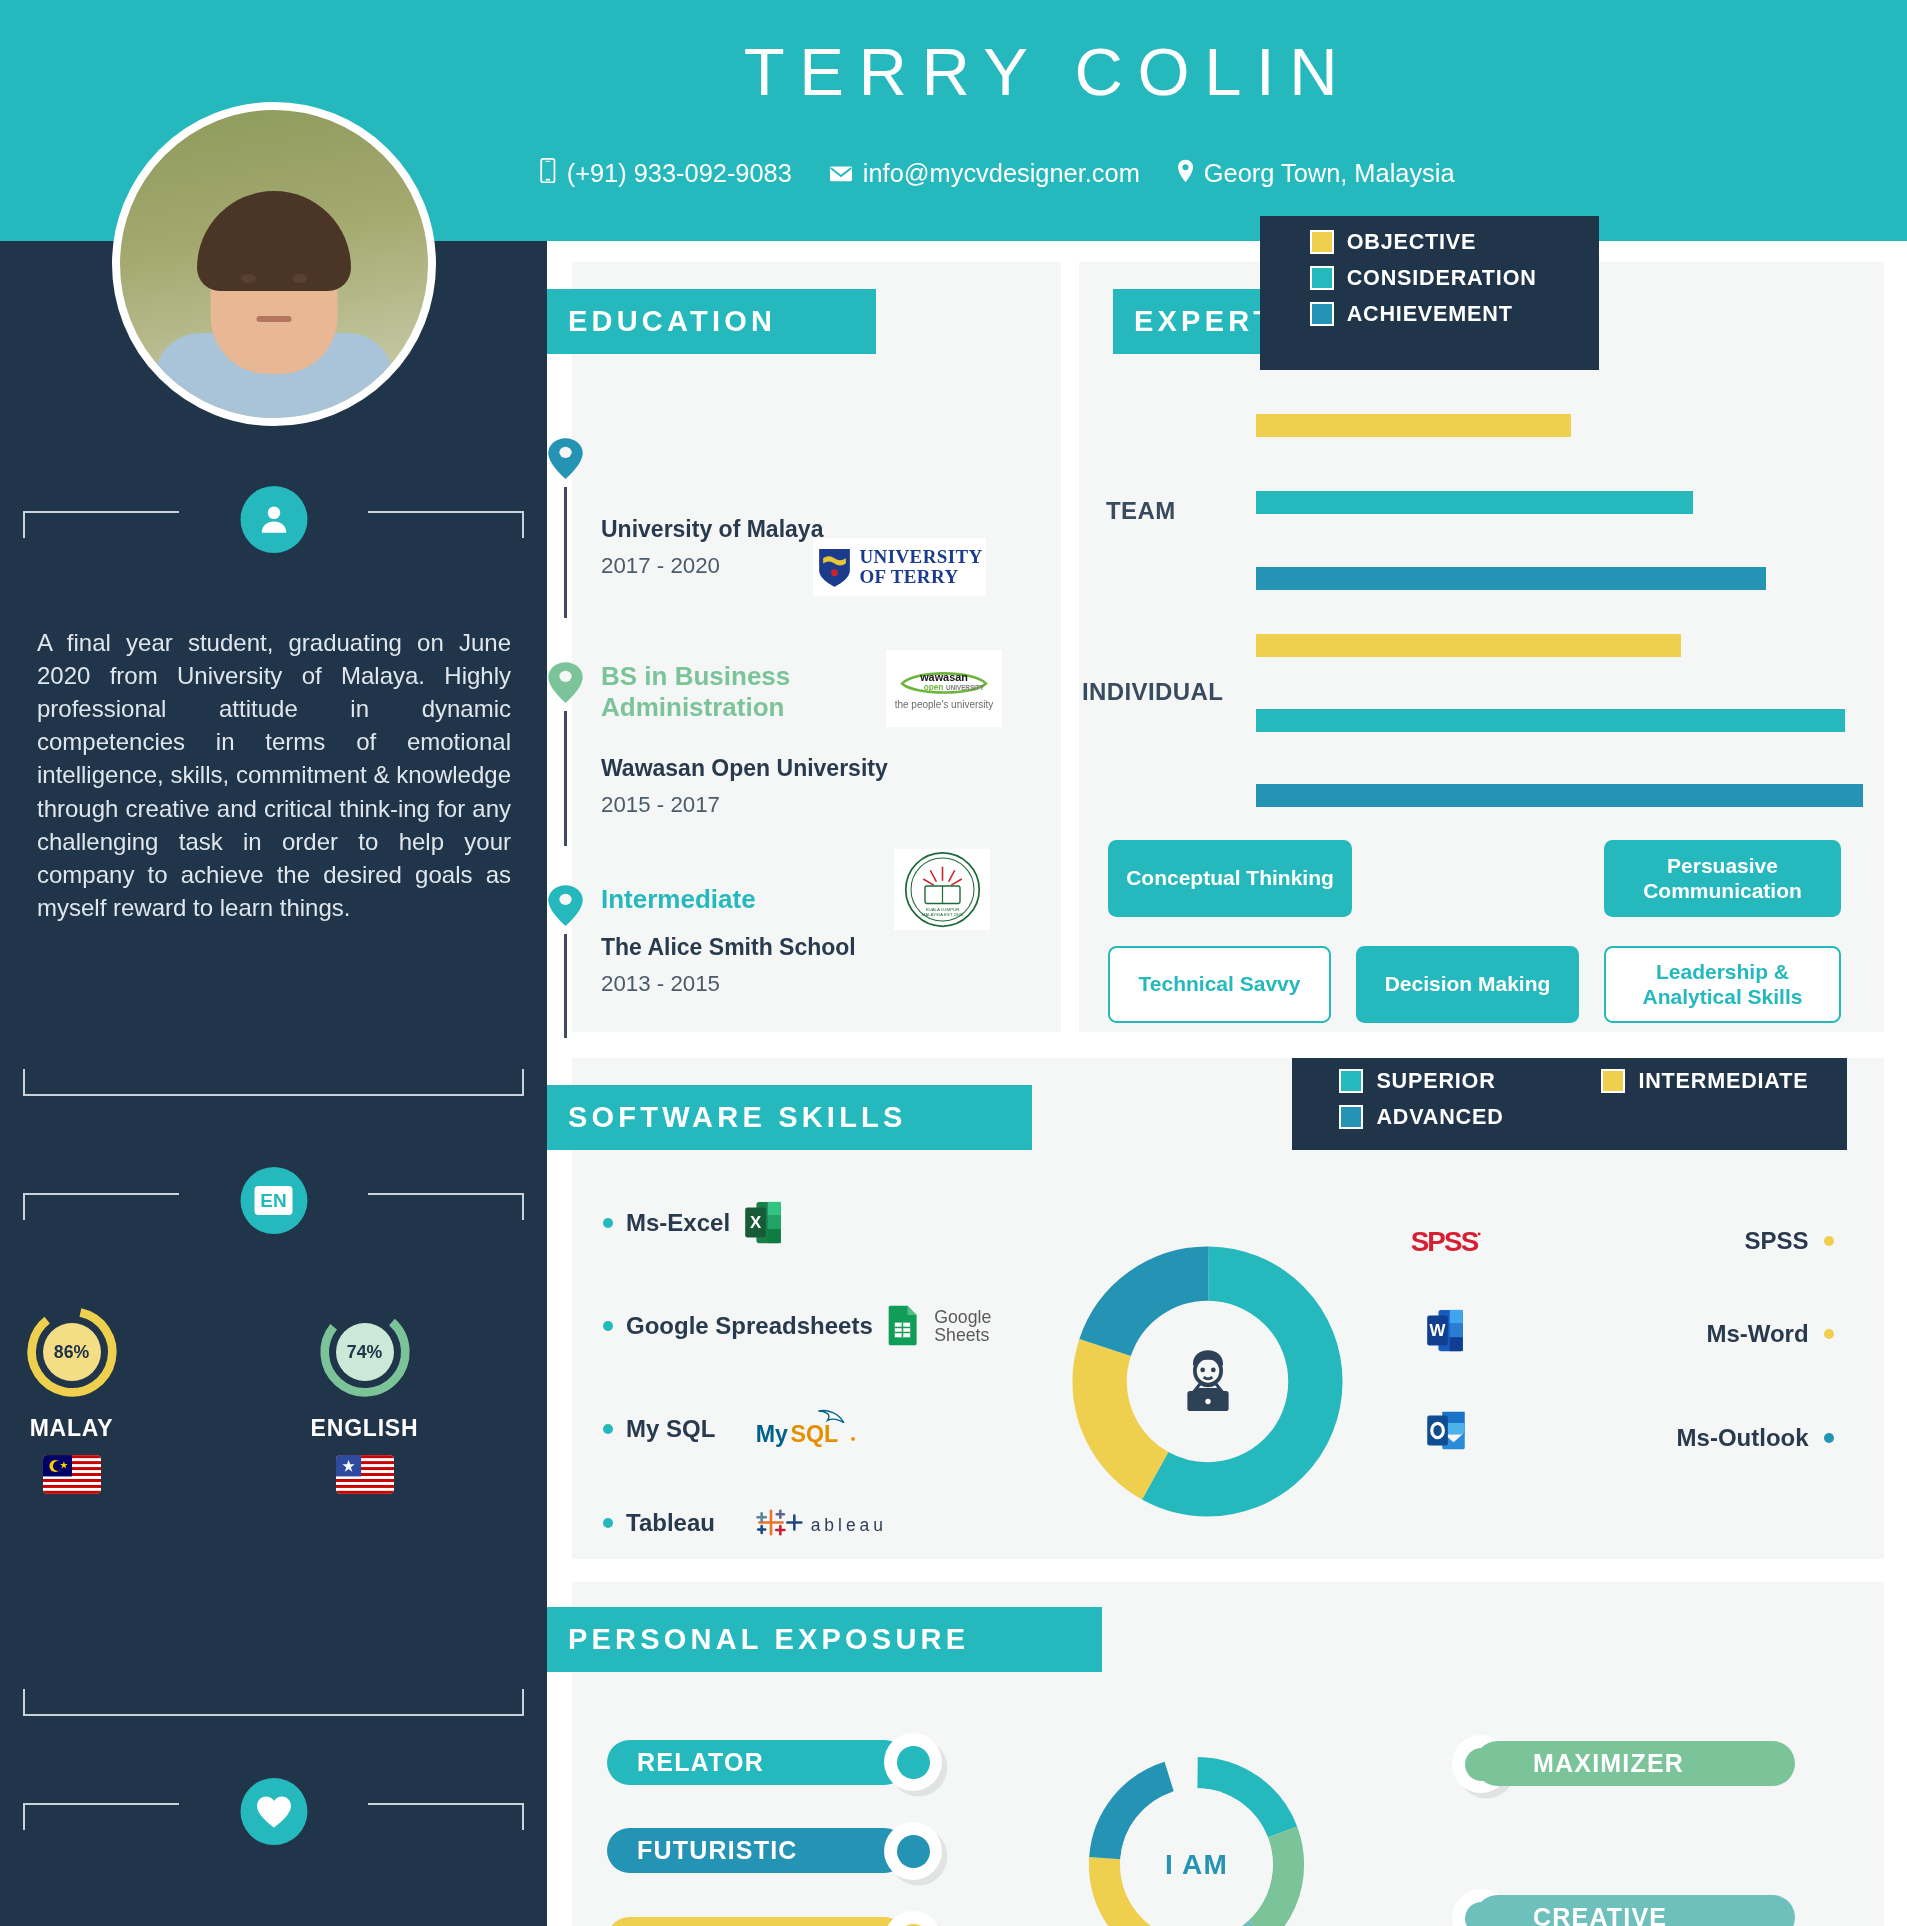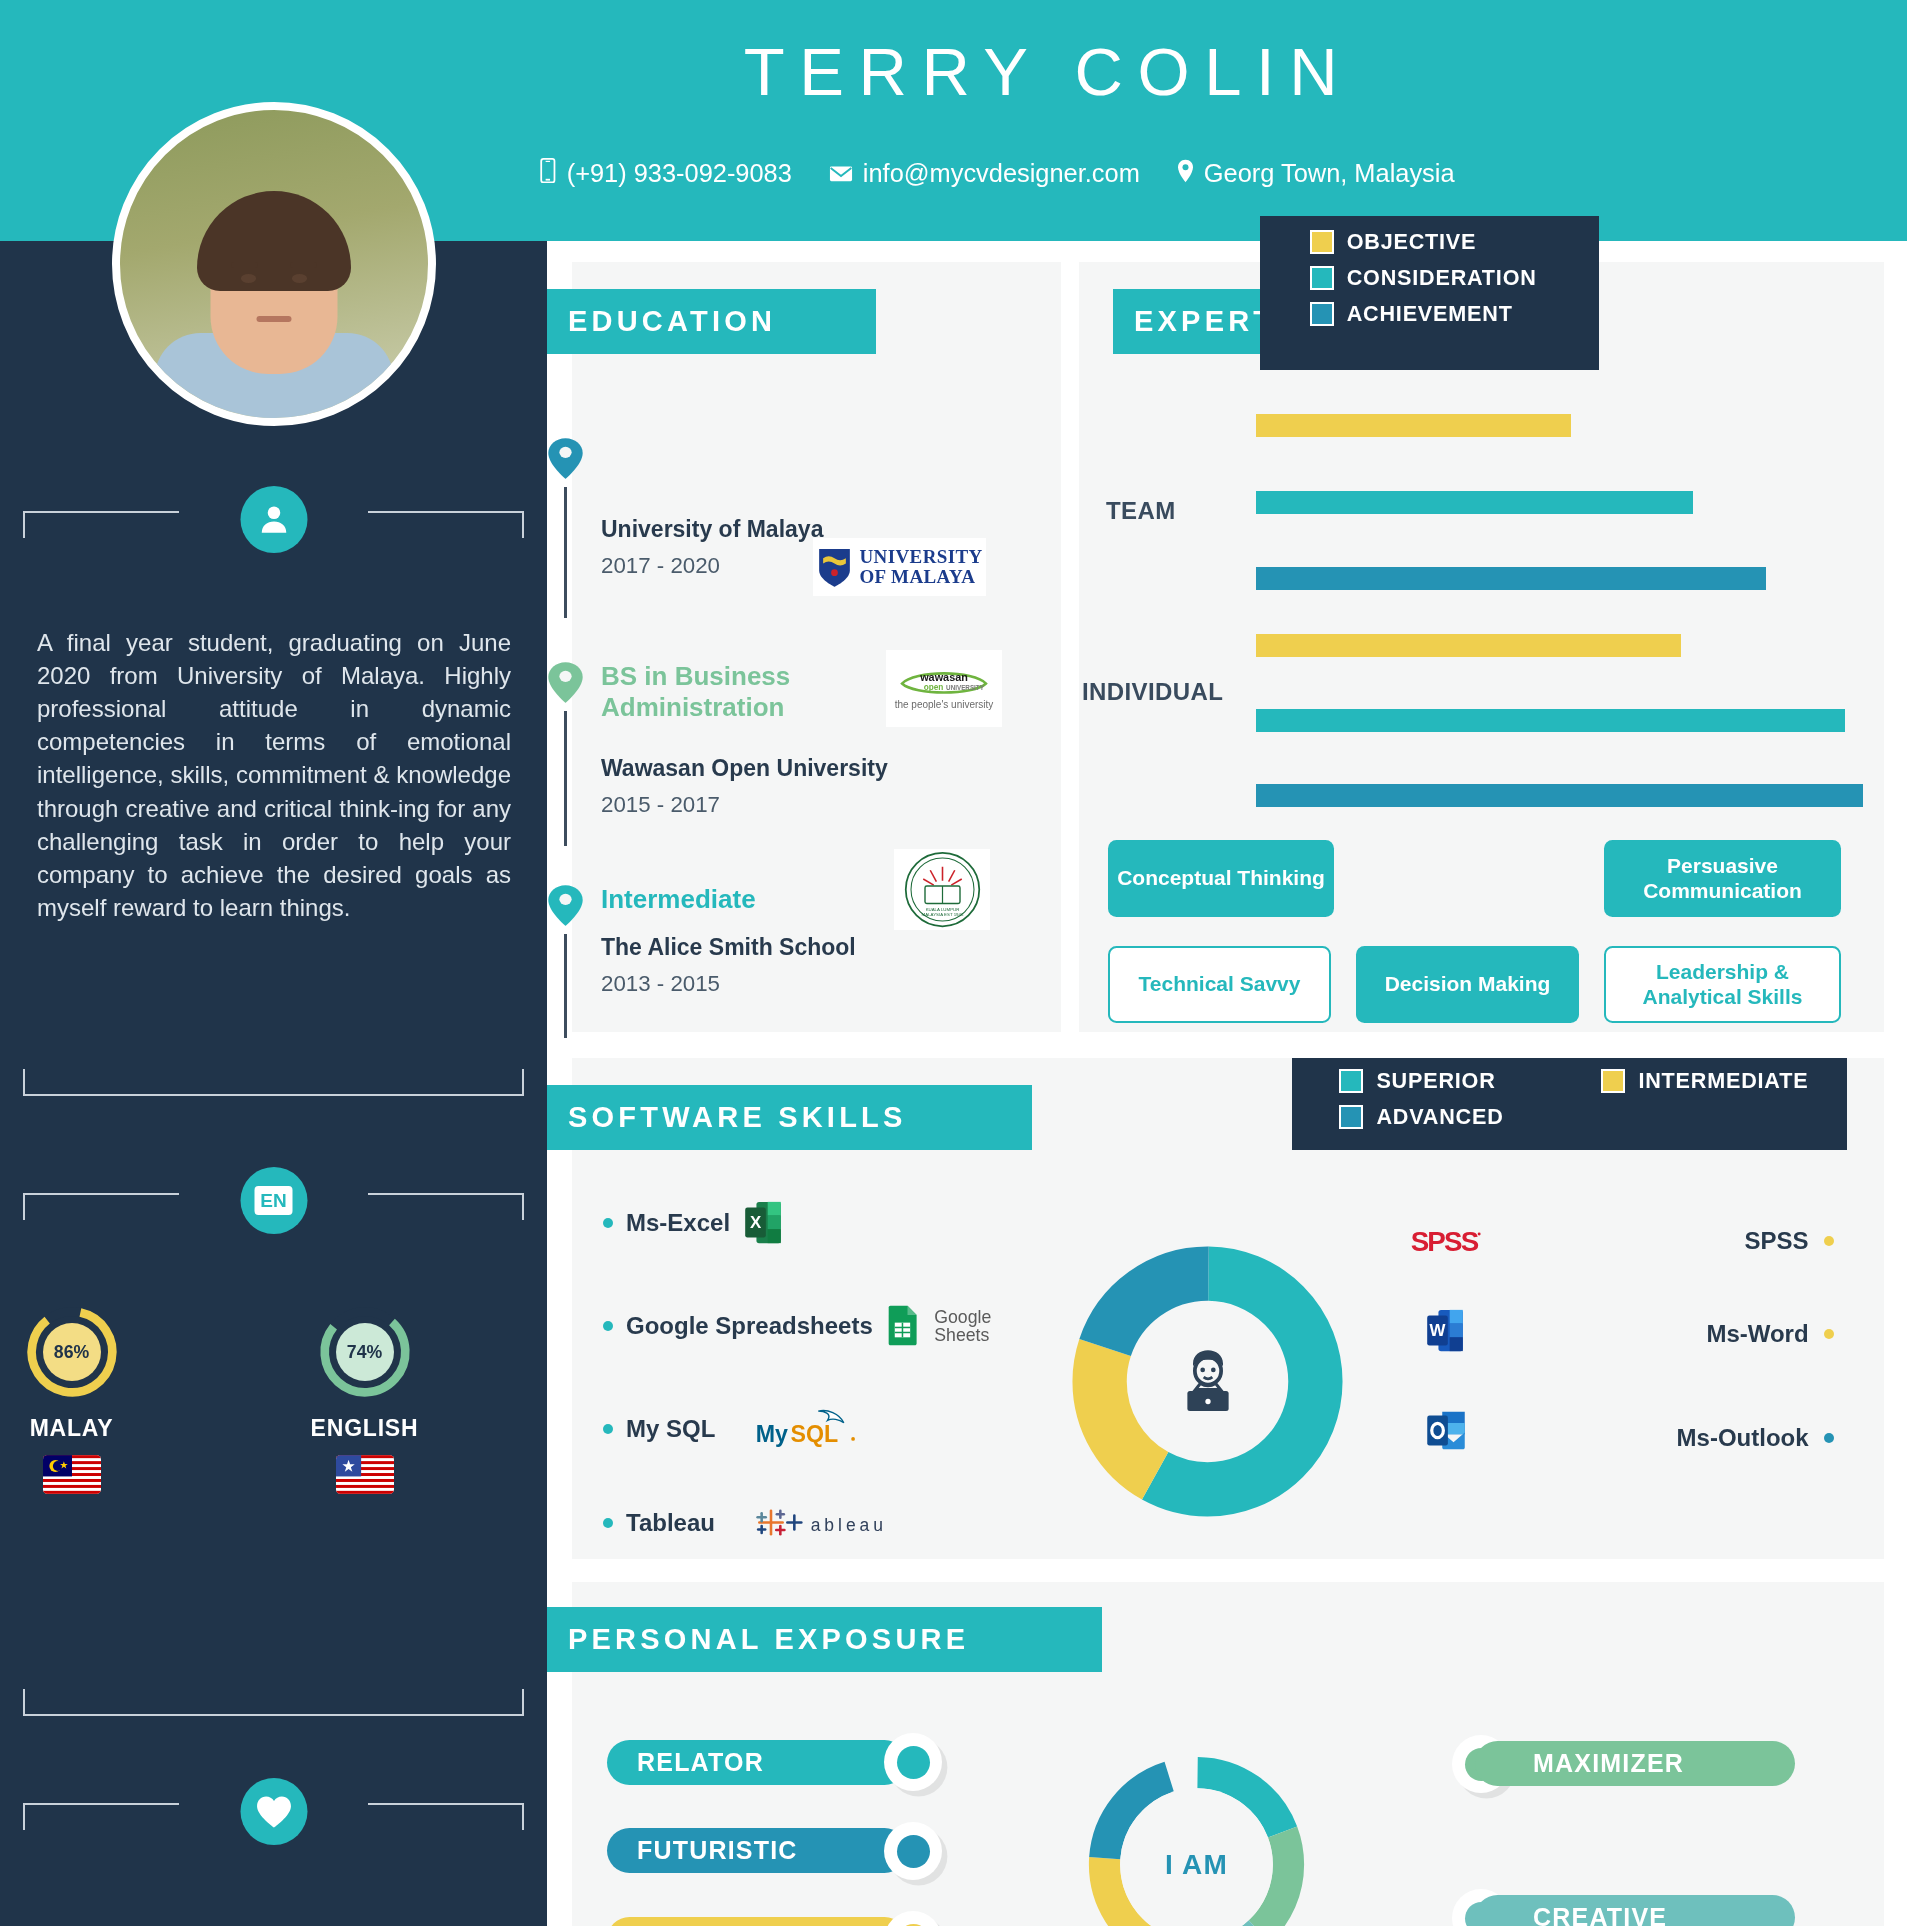--- a/index.html
+++ b/index.html
@@ -341,21 +341,21 @@
     <div class="edu-sch" style="top:79px">University of Malaya</div>
     <div class="edu-yr" style="top:116px">2017 - 2020</div>
     <div class="logo-box" style="left:266px; top:101px; width:173px; height:58px;">
       <svg width="37" height="43" viewBox="0 0 24 28">
           <path d="M2 2 H22 V16 C22 22 12 26.6 12 26.6 C12 26.6 2 22 2 16 Z" fill="#1B3C8C"></path>
           <path d="M4.6 8 q3.6 -2.6 7.4 0 q3.6 2.6 7.4 0 v3.4 q-3.8 2.6 -7.4 0 q-3.8 -2.6 -7.4 0 Z" fill="#E8C63A"></path>
           <circle cx="12" cy="17.4" r="2.2" fill="#CC2229"></circle>
         </svg>
       <div style="margin-left:6.2px; line-height:1.06; color:#1B3C8C; font-family:'Liberation Serif',serif; font-weight:700; font-size:19px; letter-spacing:0.4px;">
         <div>UNIVERSITY</div>
-        <div>OF MALAYA</div>
+        <div>OF TERRY</div>
       </div>
     </div>
   </div>
 
   <div class="edu-item" style="left:0px; top:420px; width:516px; height:200px;">
     <span class="pin">
       <svg width="37" height="43" viewBox="0 0 24 28">
           <path d="M12 0.8 C5.8 0.8 0.8 5 0.8 10.4 C0.8 18 12 27.2 12 27.2 C12 27.2 23.2 18 23.2 10.4 C23.2 5 18.2 0.8 12 0.8 Z" fill="#7BC49A"></path>
           <ellipse cx="12" cy="10" rx="4" ry="3.6" fill="#F5F6F6"></ellipse>
         </svg>
@@ -428,21 +428,21 @@
     <div class="bar" style="left:709px; top:173px; width:315px; background:#EFCF4E;"></div>
     <div class="bar" style="left:709px; top:250px; width:437px; background:#25B8BC;"></div>
     <div class="bar" style="left:709px; top:326px; width:510px; background:#2593B4;"></div>
 
     <div class="bar-lbl" style="left:535px; top:437px;">INDIVIDUAL</div>
     <div class="bar" style="left:709px; top:393px; width:425px; background:#EFCF4E;"></div>
     <div class="bar" style="left:709px; top:468px; width:589px; background:#25B8BC;"></div>
     <div class="bar" style="left:709px; top:543px; width:607px; background:#2593B4;"></div>
   </div>
 
-  <div class="chip filled" style="left:561px; top:599px; width:226px; height:77px;">Conceptual Thinking</div>
+  <div class="chip filled" style="left:561px; top:599px; width:244px; height:77px;">Conceptual Thinking</div>
   <div class="chip filled" style="left:1057px; top:599px; width:237px; height:77px;">Persuasive Communication</div>
   <div class="chip outline" style="left:561px; top:705px; width:223px; height:77px;">Technical Savvy</div>
   <div class="chip outline" style="left:1057px; top:705px; width:237px; height:77px;">Leadership &amp; Analytical Skills</div>
   <div class="chip filled" style="left:809px; top:705px; width:223px; height:77px;">Decision Making</div>
 
   <div class="panel" style="left:25px; top:817px; width:1312px; height:501px;"></div>
   <div class="sec-head" style="left:0px; top:844px; width:485px;">SOFTWARE SKILLS</div>
 
   <div class="legend-dark" style="left:745px; top:817px; width:555px; height:92px; padding:10px 15.4px;">
     <div style="display:flex; gap:23px;">

